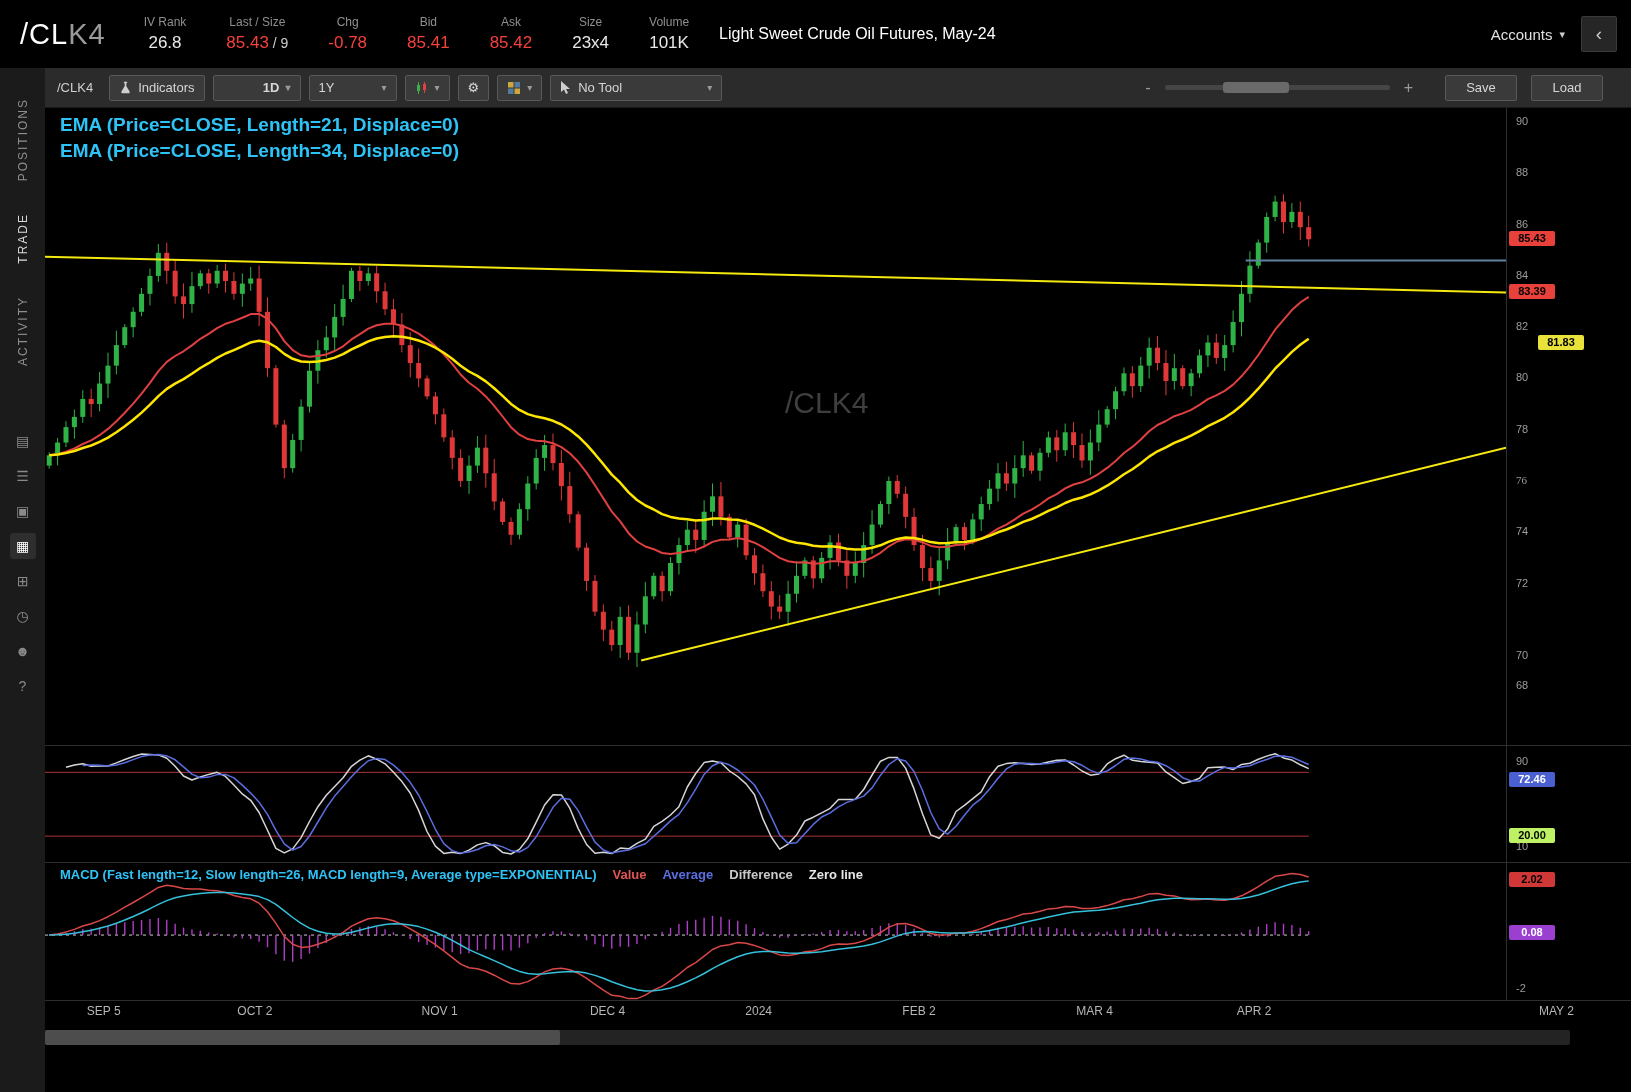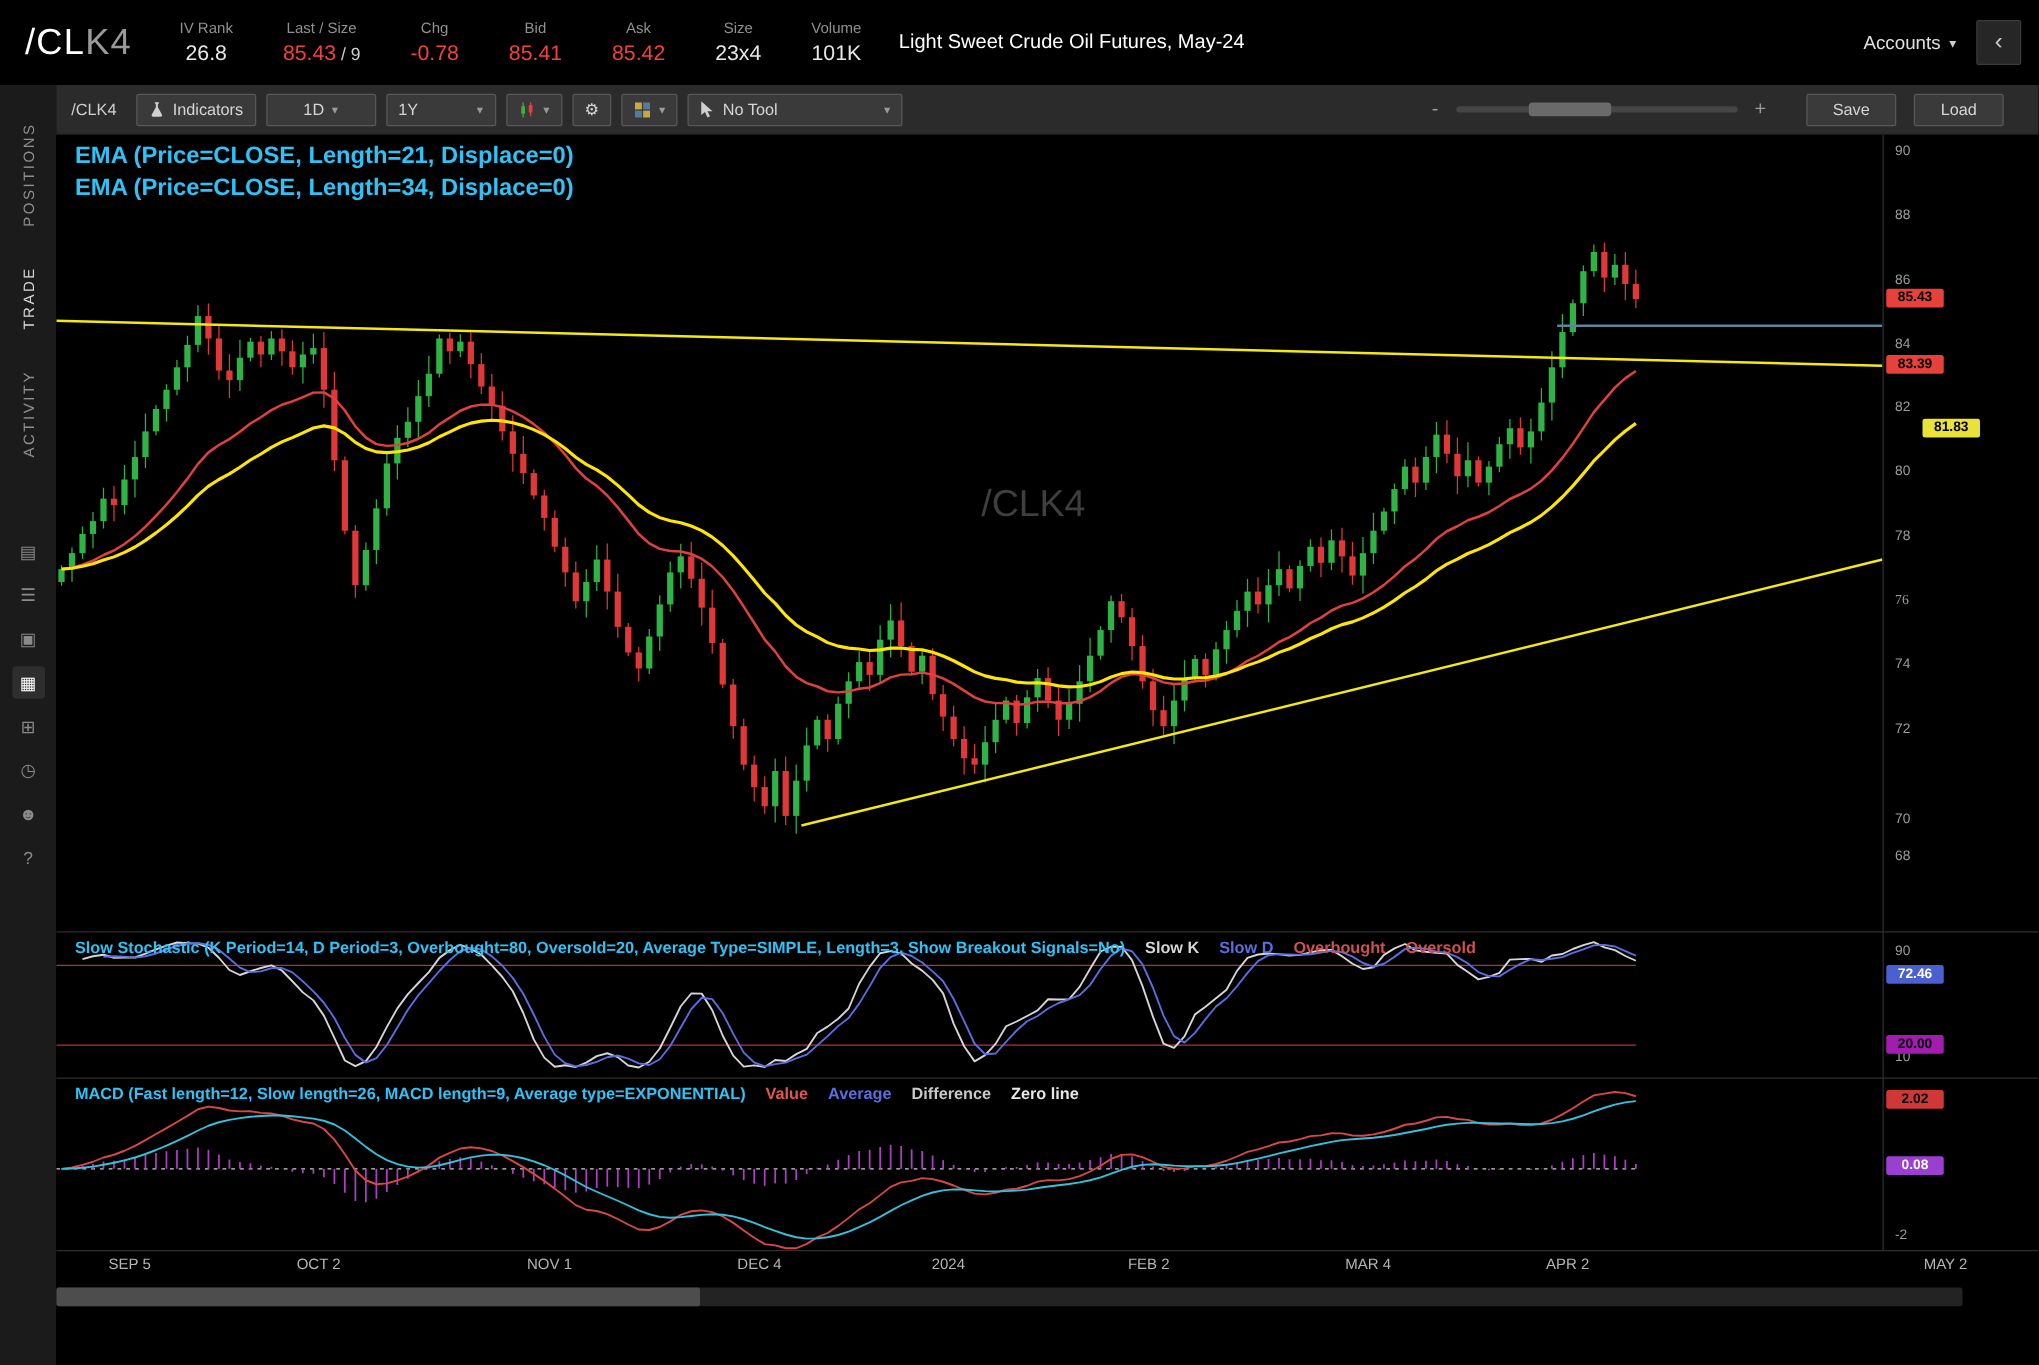--- a/index.html
+++ b/index.html
@@ -135,21 +135,21 @@
 <div class="toolbar">
   <span class="tb-sym">/CLK4</span>
 
   <button class="tb-btn">
     <svg width="13" height="13" viewBox="0 0 16 16">
         <path d="M6 1h4v1l-1 1v3l4 7a1.5 1.5 0 0 1-1.3 2.2H4.3A1.5 1.5 0 0 1 3 13l4-7V3L6 2z" fill="#cfcfcf"></path>
       </svg>
     <span>Indicators</span>
   </button>
 
-  <button class="tb-btn" style="width:88px;justify-content:center;">
+  <button class="tb-btn" style="width:88px;justify-content:flex-end;font-weight:bold;">
     <span>1D</span>
     <span class="chev">▾</span>
   </button>
 
   <button class="tb-btn" style="width:88px;justify-content:space-between;">
     <span>1Y</span>
     <span class="chev">▾</span>
   </button>
 
   <button class="tb-btn">
@@ -662,27 +662,20 @@
       <line x1="1246.8879310344828" y1="827.0588235294118" x2="1246.8879310344828" y2="816.9363037107713" stroke="#b03cc8" stroke-width="1.4"></line>
       <line x1="1255.2844827586207" y1="827.0588235294118" x2="1255.2844827586207" y2="819.7359571399536" stroke="#b03cc8" stroke-width="1.4"></line>
       <line x1="1263.6810344827586" y1="827.0588235294118" x2="1263.6810344827586" y2="823.1711091265495" stroke="#b03cc8" stroke-width="1.4"></line>
       <polyline points="4.2,827.1 12.6,826.0 21.0,823.9 29.4,821.4 37.8,818.0 46.2,815.8 54.6,812.6 63.0,808.7 71.4,804.1 79.8,799.2 88.2,794.5 96.6,789.6 105.0,784.7 113.4,779.4 121.8,777.3 130.1,778.4 138.5,780.4 146.9,781.1 155.3,781.0 163.7,782.3 172.1,782.8 180.5,784.6 188.9,787.5 197.3,789.4 205.7,790.8 214.1,795.2 222.5,803.7 230.9,815.4 239.3,828.4 247.7,836.2 256.1,839.4 264.5,838.7 272.9,836.3 281.3,833.3 289.7,829.1 298.1,824.3 306.5,818.1 314.9,814.3 323.3,810.8 331.7,809.8 340.1,810.7 348.5,812.8 356.9,816.4 365.2,820.9 373.6,825.7 382.0,831.1 390.4,836.7 398.8,842.9 407.2,849.4 415.6,856.1 424.0,859.8 432.4,860.8 440.8,863.3 449.2,867.2 457.6,871.6 466.0,875.6 474.4,876.0 482.8,873.6 491.2,869.1 499.6,863.9 508.0,861.0 516.4,860.3 524.8,861.7 533.2,865.2 541.6,870.3 550.0,876.4 558.4,882.2 566.8,887.3 575.2,888.3 583.6,890.6 592.0,890.6 600.4,887.1 608.8,881.9 617.1,878.4 625.5,872.7 633.9,866.3 642.3,859.5 650.7,854.6 659.1,848.1 667.5,841.5 675.9,837.9 684.3,836.7 692.7,834.5 701.1,835.3 709.5,837.4 717.9,840.4 726.3,843.9 734.7,846.9 743.1,847.5 751.5,846.2 759.9,843.7 768.3,843.0 776.7,840.6 785.1,837.3 793.5,836.1 801.9,836.3 810.3,835.3 818.7,832.9 827.1,829.2 835.5,824.6 843.9,819.1 852.3,815.9 860.6,815.5 869.0,817.7 877.4,821.4 885.8,825.5 894.2,827.0 902.6,826.7 911.0,825.1 919.4,825.0 927.8,823.2 936.2,820.6 944.6,817.2 953.0,813.5 961.4,811.5 969.8,808.9 978.2,806.0 986.6,805.2 995.0,803.3 1003.4,800.9 1011.8,800.3 1020.2,798.6 1028.6,798.7 1037.0,800.4 1045.4,800.6 1053.8,799.5 1062.2,797.6 1070.6,795.0 1079.0,791.8 1087.4,790.8 1095.8,788.6 1104.1,785.9 1112.5,785.5 1120.9,787.2 1129.3,787.9 1137.7,790.4 1146.1,791.7 1154.5,791.6 1162.9,790.9 1171.3,792.0 1179.7,792.2 1188.1,790.8 1196.5,787.8 1204.9,783.5 1213.3,778.6 1221.7,773.2 1230.1,768.3 1238.5,766.9 1246.9,765.6 1255.3,766.5 1263.7,769.0" fill="none" stroke="#d84848" stroke-width="1.5" stroke-linejoin="round"></polyline>
       <polyline points="4.2,827.1 12.6,826.8 21.0,826.2 29.4,825.3 37.8,823.8 46.2,822.2 54.6,820.3 63.0,818.0 71.4,815.2 79.8,812.0 88.2,808.5 96.6,804.7 105.0,800.7 113.4,796.4 121.8,792.6 130.1,789.8 138.5,787.9 146.9,786.5 155.3,785.4 163.7,784.8 172.1,784.4 180.5,784.4 188.9,785.0 197.3,785.9 205.7,786.9 214.1,788.6 222.5,791.6 230.9,796.4 239.3,802.8 247.7,809.5 256.1,815.4 264.5,820.1 272.9,823.3 281.3,825.3 289.7,826.1 298.1,825.7 306.5,824.2 314.9,822.2 323.3,819.9 331.7,817.9 340.1,816.5 348.5,815.7 356.9,815.9 365.2,816.9 373.6,818.6 382.0,821.1 390.4,824.2 398.8,828.0 407.2,832.3 415.6,837.0 424.0,841.6 432.4,845.4 440.8,849.0 449.2,852.6 457.6,856.4 466.0,860.3 474.4,863.4 482.8,865.5 491.2,866.2 499.6,865.7 508.0,864.8 516.4,863.9 524.8,863.4 533.2,863.8 541.6,865.1 550.0,867.4 558.4,870.3 566.8,873.7 575.2,876.7 583.6,879.6 592.0,881.8 600.4,882.9 608.8,882.7 617.1,881.8 625.5,880.0 633.9,877.3 642.3,873.7 650.7,869.9 659.1,865.5 667.5,860.7 675.9,856.2 684.3,852.3 692.7,848.7 701.1,846.0 709.5,844.3 717.9,843.5 726.3,843.6 734.7,844.3 743.1,844.9 751.5,845.2 759.9,844.9 768.3,844.5 776.7,843.7 785.1,842.4 793.5,841.2 801.9,840.2 810.3,839.2 818.7,837.9 827.1,836.2 835.5,833.9 843.9,830.9 852.3,827.9 860.6,825.4 869.0,823.9 877.4,823.4 885.8,823.8 894.2,824.5 902.6,824.9 911.0,824.9 919.4,825.0 927.8,824.6 936.2,823.8 944.6,822.5 953.0,820.7 961.4,818.9 969.8,816.9 978.2,814.7 986.6,812.8 995.0,810.9 1003.4,808.9 1011.8,807.2 1020.2,805.5 1028.6,804.1 1037.0,803.4 1045.4,802.8 1053.8,802.2 1062.2,801.2 1070.6,800.0 1079.0,798.4 1087.4,796.8 1095.8,795.2 1104.1,793.3 1112.5,791.8 1120.9,790.9 1129.3,790.3 1137.7,790.3 1146.1,790.6 1154.5,790.8 1162.9,790.8 1171.3,791.1 1179.7,791.3 1188.1,791.2 1196.5,790.5 1204.9,789.1 1213.3,787.0 1221.7,784.3 1230.1,781.1 1238.5,778.2 1246.9,775.7 1255.3,773.9 1263.7,772.9" fill="none" stroke="#35c0db" stroke-width="1.5" stroke-linejoin="round"></polyline>
     </svg>
 
   <div class="legend-line" style="top: 6px; color: rgb(46, 195, 247);">EMA (Price=CLOSE, Length=21, Displace=0)</div>
   <div class="legend-line" style="top: 32px; color: rgb(46, 195, 247);">EMA (Price=CLOSE, Length=34, Displace=0)</div>
 
-  <div class="study-header" id="stoch-header" style="top:642px">
-    <span class="study-title" style="color: rgb(46, 195, 247);">Slow Stochastic (K Period=14, D Period=3, Overbought=80, Oversold=20, Average Type=SIMPLE, Length=3, Show Breakout Signals=No)</span>
-  <span class="leg-item" style="color: rgb(214, 214, 214);">Slow K</span>
-      <span class="leg-item" style="color: rgb(91, 110, 225);">Slow D</span>
-      <span class="leg-item" style="color: rgb(208, 80, 80);">Overbought</span>
-      <span class="leg-item" style="color: rgb(208, 80, 80);">Oversold</span>
-    </div>
   <div class="study-header" id="macd-header" style="top:759px">
     <span class="study-title" style="color: rgb(46, 195, 247);">MACD (Fast length=12, Slow length=26, MACD length=9, Average type=EXPONENTIAL)</span>
   <span class="leg-item" style="color: rgb(224, 85, 85);">Value</span>
       <span class="leg-item" style="color: rgb(91, 110, 225);">Average</span>
       <span class="leg-item" style="color: rgb(201, 201, 201);">Difference</span>
       <span class="leg-item" style="color: rgb(230, 230, 230);">Zero line</span>
     </div>
 
   <div class="divider" style="top:637px"></div>
   <div class="divider" style="top:754px"></div>
@@ -703,21 +696,21 @@
       <div class="tick" style="top: 571.042px;">68</div>
       <div class="tick" style="top: 646.699px;">90</div>
       <div class="tick" style="top: 731.79px;">10</div>
       <div class="tick" style="top: 765.941px;">2</div>
       <div class="tick" style="top: 820.059px;">0</div>
       <div class="tick" style="top: 874.176px;">-2</div>
       <div class="badge" style="top: 123.245px; background: rgb(232, 64, 58); color: rgb(0, 0, 0);">85.43</div>
       <div class="badge" style="top: 175.538px; background: rgb(232, 64, 58); color: rgb(0, 0, 0);">83.39</div>
       <div class="badge" style="top: 227px; background: rgb(232, 226, 58); color: rgb(0, 0, 0); margin-left: 29px;">81.83</div>
       <div class="badge" style="top: 664.355px; background: rgb(74, 95, 208); color: rgb(255, 255, 255);">72.46</div>
-      <div class="badge" style="top: 720.154px; background: #a21caf; color: rgb(0, 0, 0);">20.00</div>
+      <div class="badge" style="top: 720.154px; background: #bef264; color: rgb(0, 0, 0);">20.00</div>
       <div class="badge" style="top: 764.4px; background: rgb(208, 56, 56); color: rgb(0, 0, 0);">2.02</div>
       <div class="badge" style="top: 816.894px; background: rgb(154, 63, 208); color: rgb(255, 255, 255);">0.08</div>
     </div>
   <div id="x-labels">
       <div class="xlabel" style="left: 58.7759px;">SEP 5</div>
       <div class="xlabel" style="left: 209.914px;">OCT 2</div>
       <div class="xlabel" style="left: 394.638px;">NOV 1</div>
       <div class="xlabel" style="left: 562.569px;">DEC 4</div>
       <div class="xlabel" style="left: 713.707px;">2024</div>
       <div class="xlabel" style="left: 874px;">FEB 2</div>

